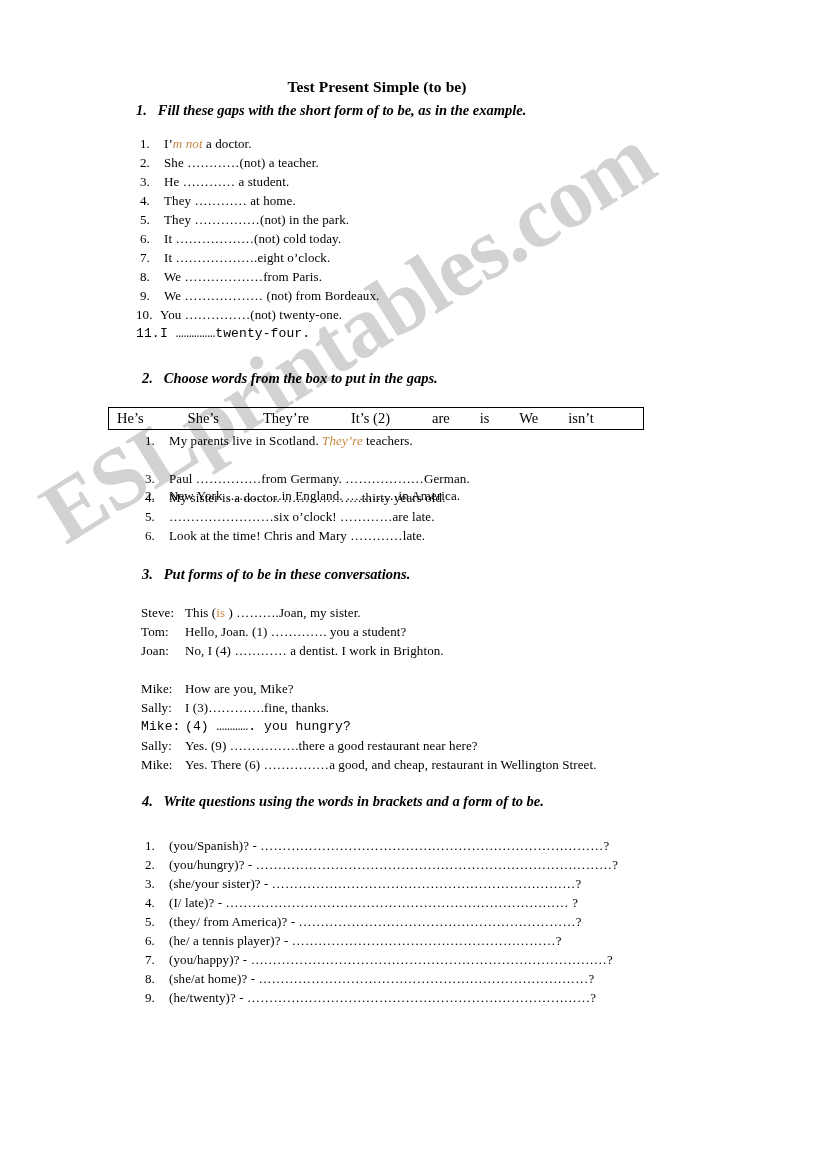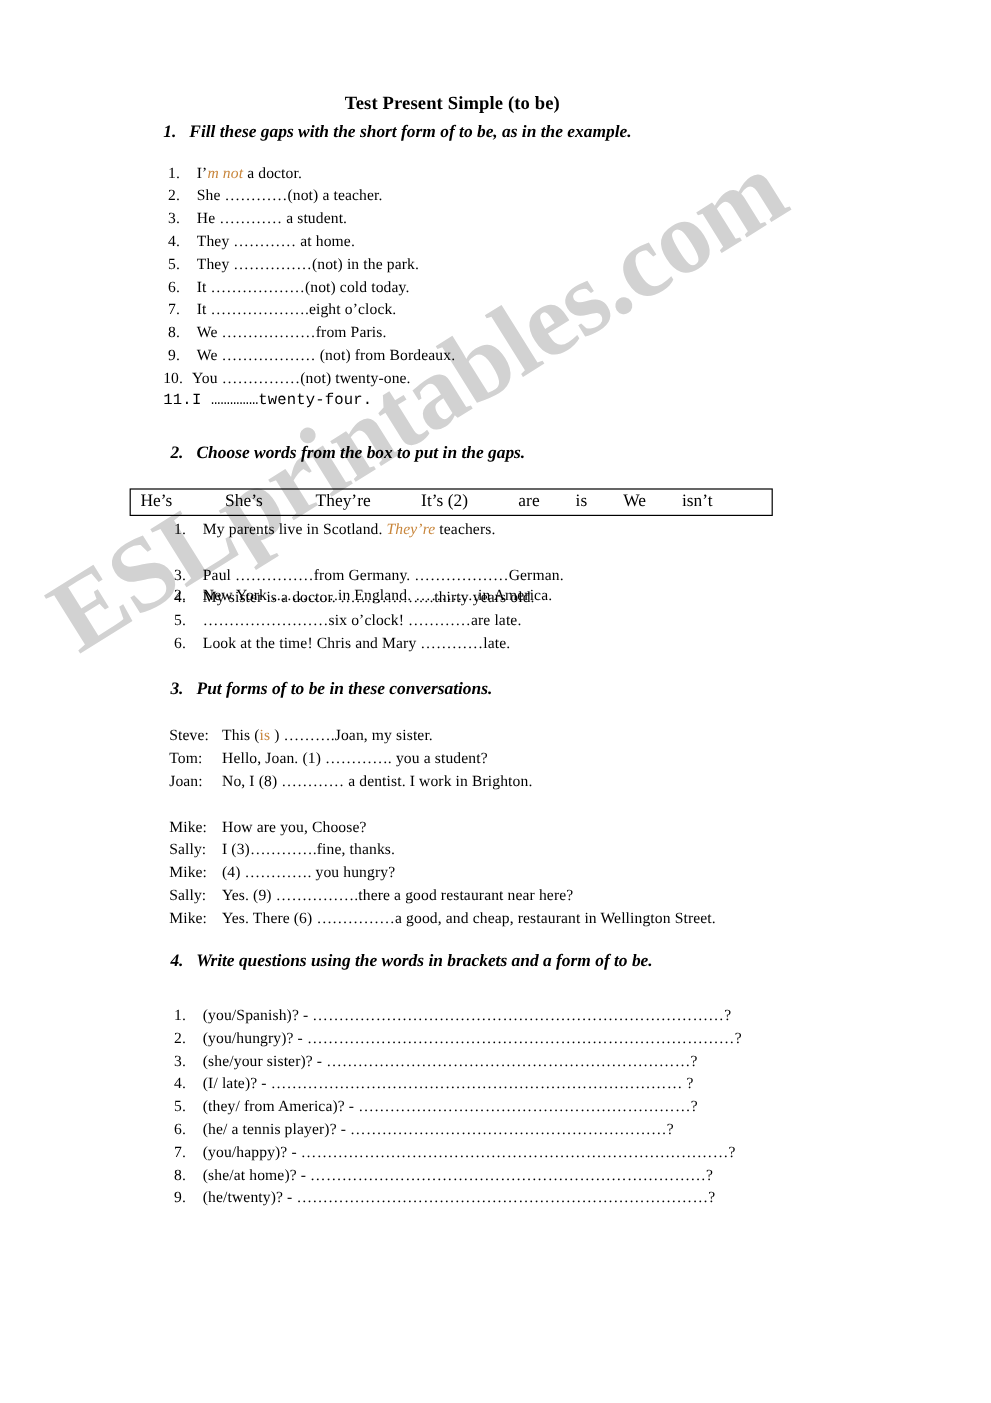--- a/index.html
+++ b/index.html
@@ -199,30 +199,30 @@
       <span>Put forms of to be in these conversations.</span>
     </div>
 
     <div class="line" style="left:141px; top:605px;">
       <span class="speaker">Steve:</span><span>This (</span><span class="ans-up">is</span><span> ) ……….Joan, my sister.</span>
     </div>
     <div class="line" style="left:141px; top:624px;">
       <span class="speaker">Tom:</span><span>Hello, Joan. (1) …………. you a student?</span>
     </div>
     <div class="line" style="left:141px; top:643px;">
-      <span class="speaker">Joan:</span><span>No, I (8) ………… a dentist. I work in Brighton.</span>
+      <span class="speaker">Joan:</span><span>No, I (4) ………… a dentist. I work in Brighton.</span>
     </div>
 
     <div class="line" style="left:141px; top:681px;">
-      <span class="speaker">Mike:</span><span>How are you, Choose?</span>
+      <span class="speaker">Mike:</span><span>How are you, Mike?</span>
     </div>
     <div class="line" style="left:141px; top:700px;">
       <span class="speaker">Sally:</span><span>I (3)………….fine, thanks.</span>
     </div>
-    <div class="line" style="left:141px; top:719px;">
+    <div class="line" style="left:141px; top:719px;font-family:Liberation Mono, monospace;">
       <span class="speaker">Mike:</span><span>(4) …………. you hungry?</span>
     </div>
     <div class="line" style="left:141px; top:738px;">
       <span class="speaker">Sally:</span><span>Yes. (9) …………….there a good restaurant near here?</span>
     </div>
     <div class="line" style="left:141px; top:757px;">
       <span class="speaker">Mike:</span><span>Yes. There (6) ……………a good, and cheap, restaurant in Wellington Street.</span>
     </div>
 
     <div class="ex-heading" style="left:142px; top:793px;">

